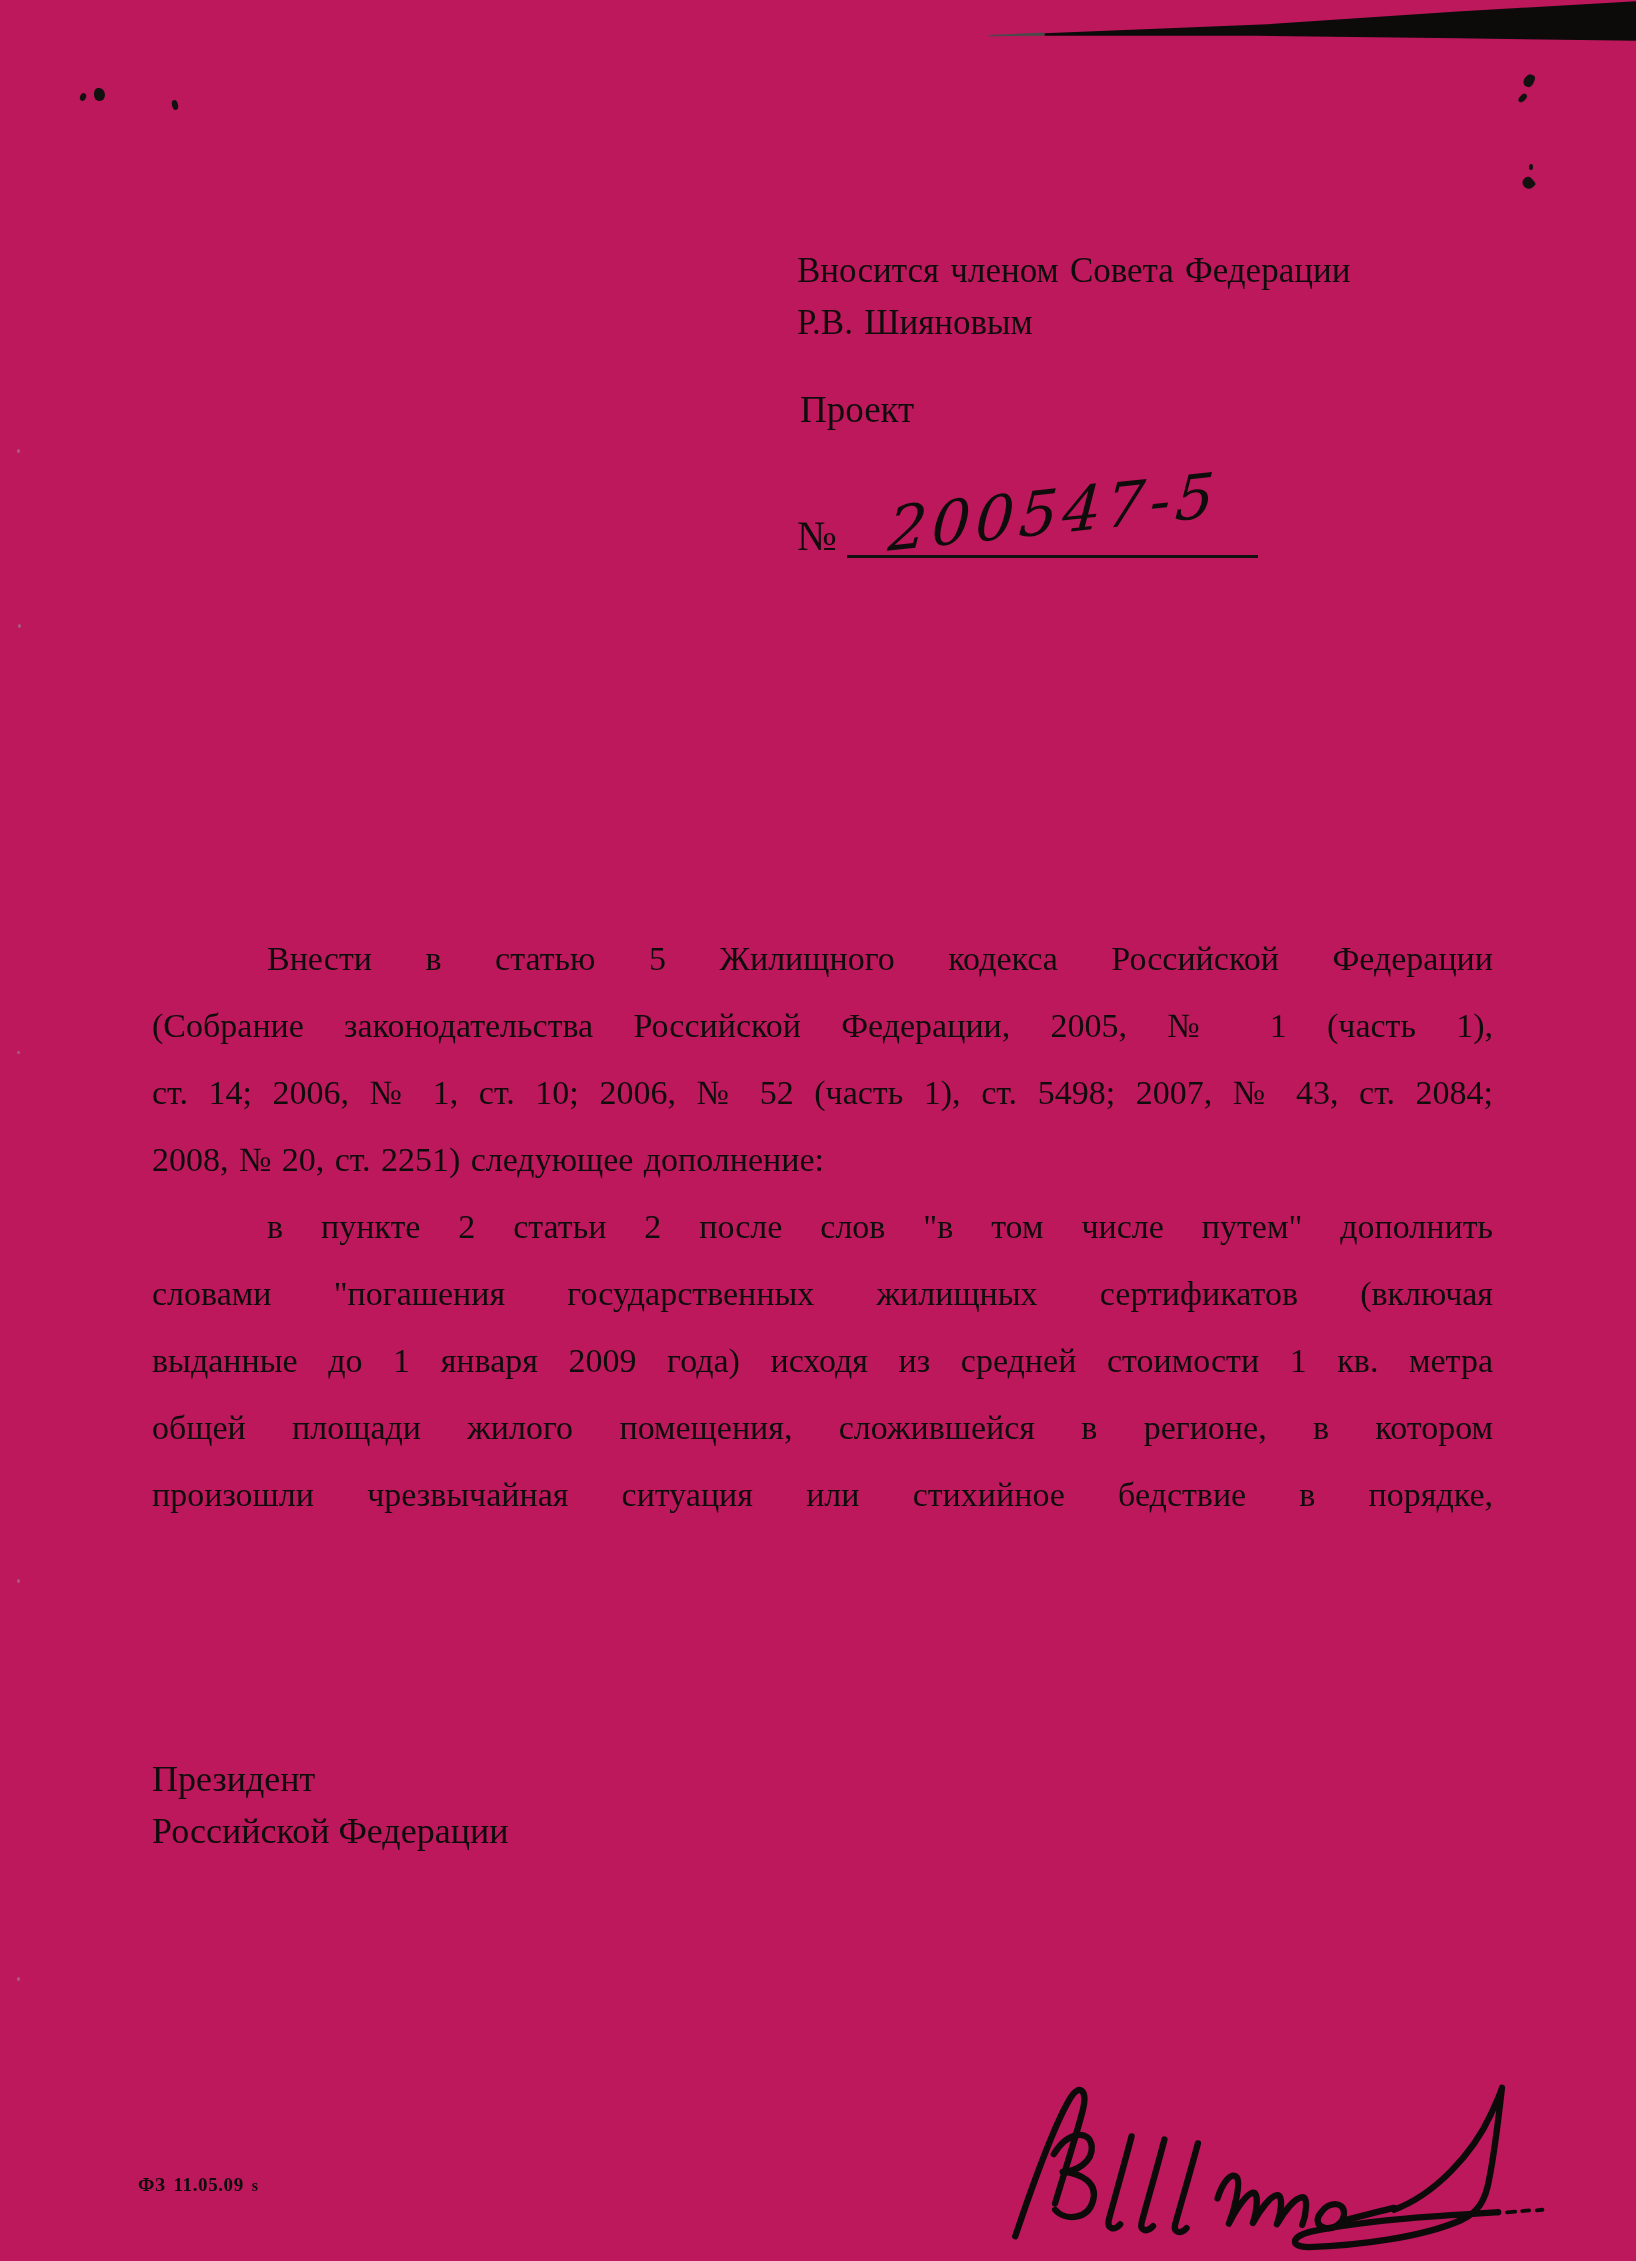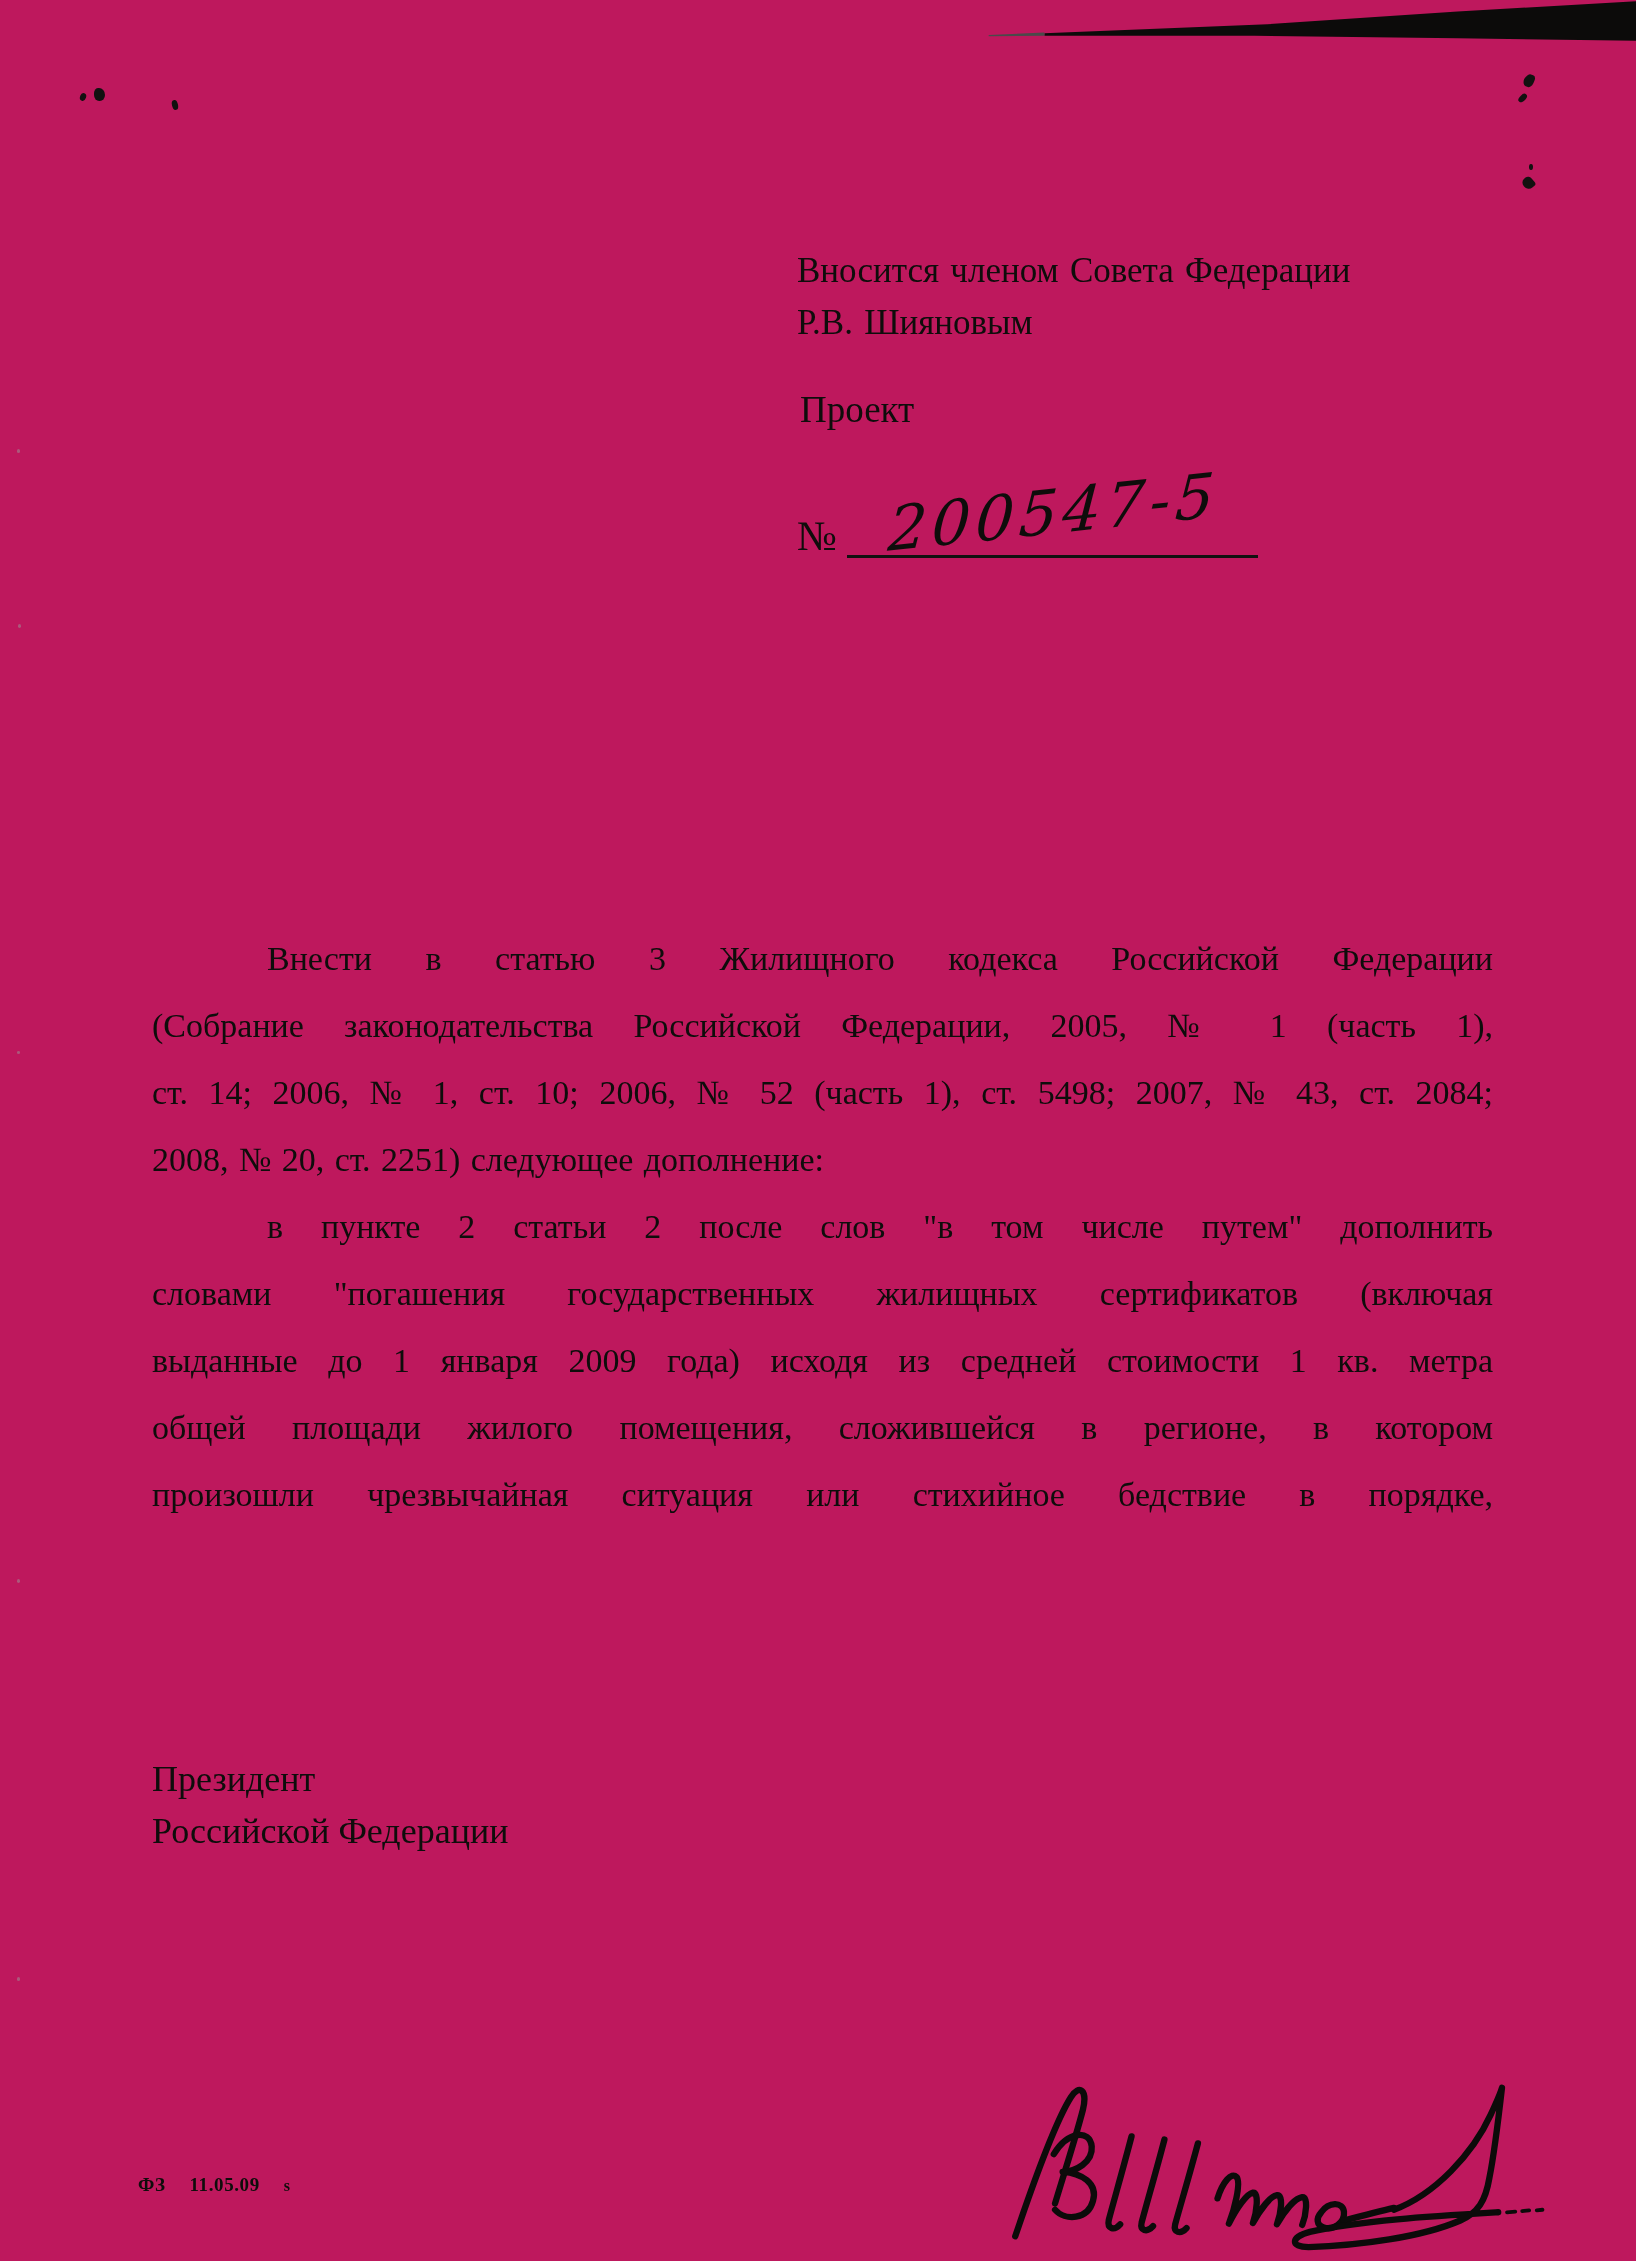--- a/index.html
+++ b/index.html
@@ -54,21 +54,21 @@
   .body-line.j { text-align-last: justify; }
   .body-line.indent { text-indent: 115px; }
 
   
   .president-block { position: absolute; left: 152px; top: 1753px; font-size: 36px; line-height: 52px; }
 
   
   .footer-block {
     position: absolute; left: 138px; top: 2174px;
     font-size: 19px; font-weight: bold; letter-spacing: 0.6px;
-    display: flex; align-items: baseline; gap: 24px;
+    display: flex; align-items: baseline; gap: 8px;
   }
   .footer-mark { font-size: 16px; }
 
   
   .signature-svg { position: absolute; left: 1003px; top: 2077px; width: 558px; height: 177px; }
   .signature-svg path { stroke: #0c0b0a; stroke-width: 10; fill: none; stroke-linecap: round; stroke-linejoin: round; }
   .signature-svg .thin { stroke-width: 6; }
 </style>
 </head>
 <body>
@@ -99,21 +99,21 @@
   </div>
 
   <div class="draft-label">Проект</div>
 
   <div class="number-row">
     <span class="number-sign">№</span><span class="number-line"><span class="number-value">200547-5</span></span>
   </div>
 
 
   <div class="body-block">
-      <div class="body-line j indent">Внести в статью 3 Жилищного кодекса Российской Федерации</div>
+      <div class="body-line j indent">Внести в статью 5 Жилищного кодекса Российской Федерации</div>
       <div class="body-line j">(Собрание законодательства Российской Федерации, 2005, № 1 (часть 1),</div>
       <div class="body-line j">ст. 14; 2006, № 1, ст. 10; 2006, № 52 (часть 1), ст. 5498; 2007, № 43, ст. 2084;</div>
       <div class="body-line">2008, № 20, ст. 2251) следующее дополнение:</div>
       <div class="body-line j indent">в пункте 2 статьи 2 после слов "в том числе путем" дополнить</div>
       <div class="body-line j">словами "погашения государственных жилищных сертификатов (включая</div>
       <div class="body-line j">выданные до 1 января 2009 года) исходя из средней стоимости 1 кв. метра</div>
       <div class="body-line j">общей площади жилого помещения, сложившейся в регионе, в котором</div>
       <div class="body-line j">произошли чрезвычайная ситуация или стихийное бедствие в порядке,</div>
     </div>
 

